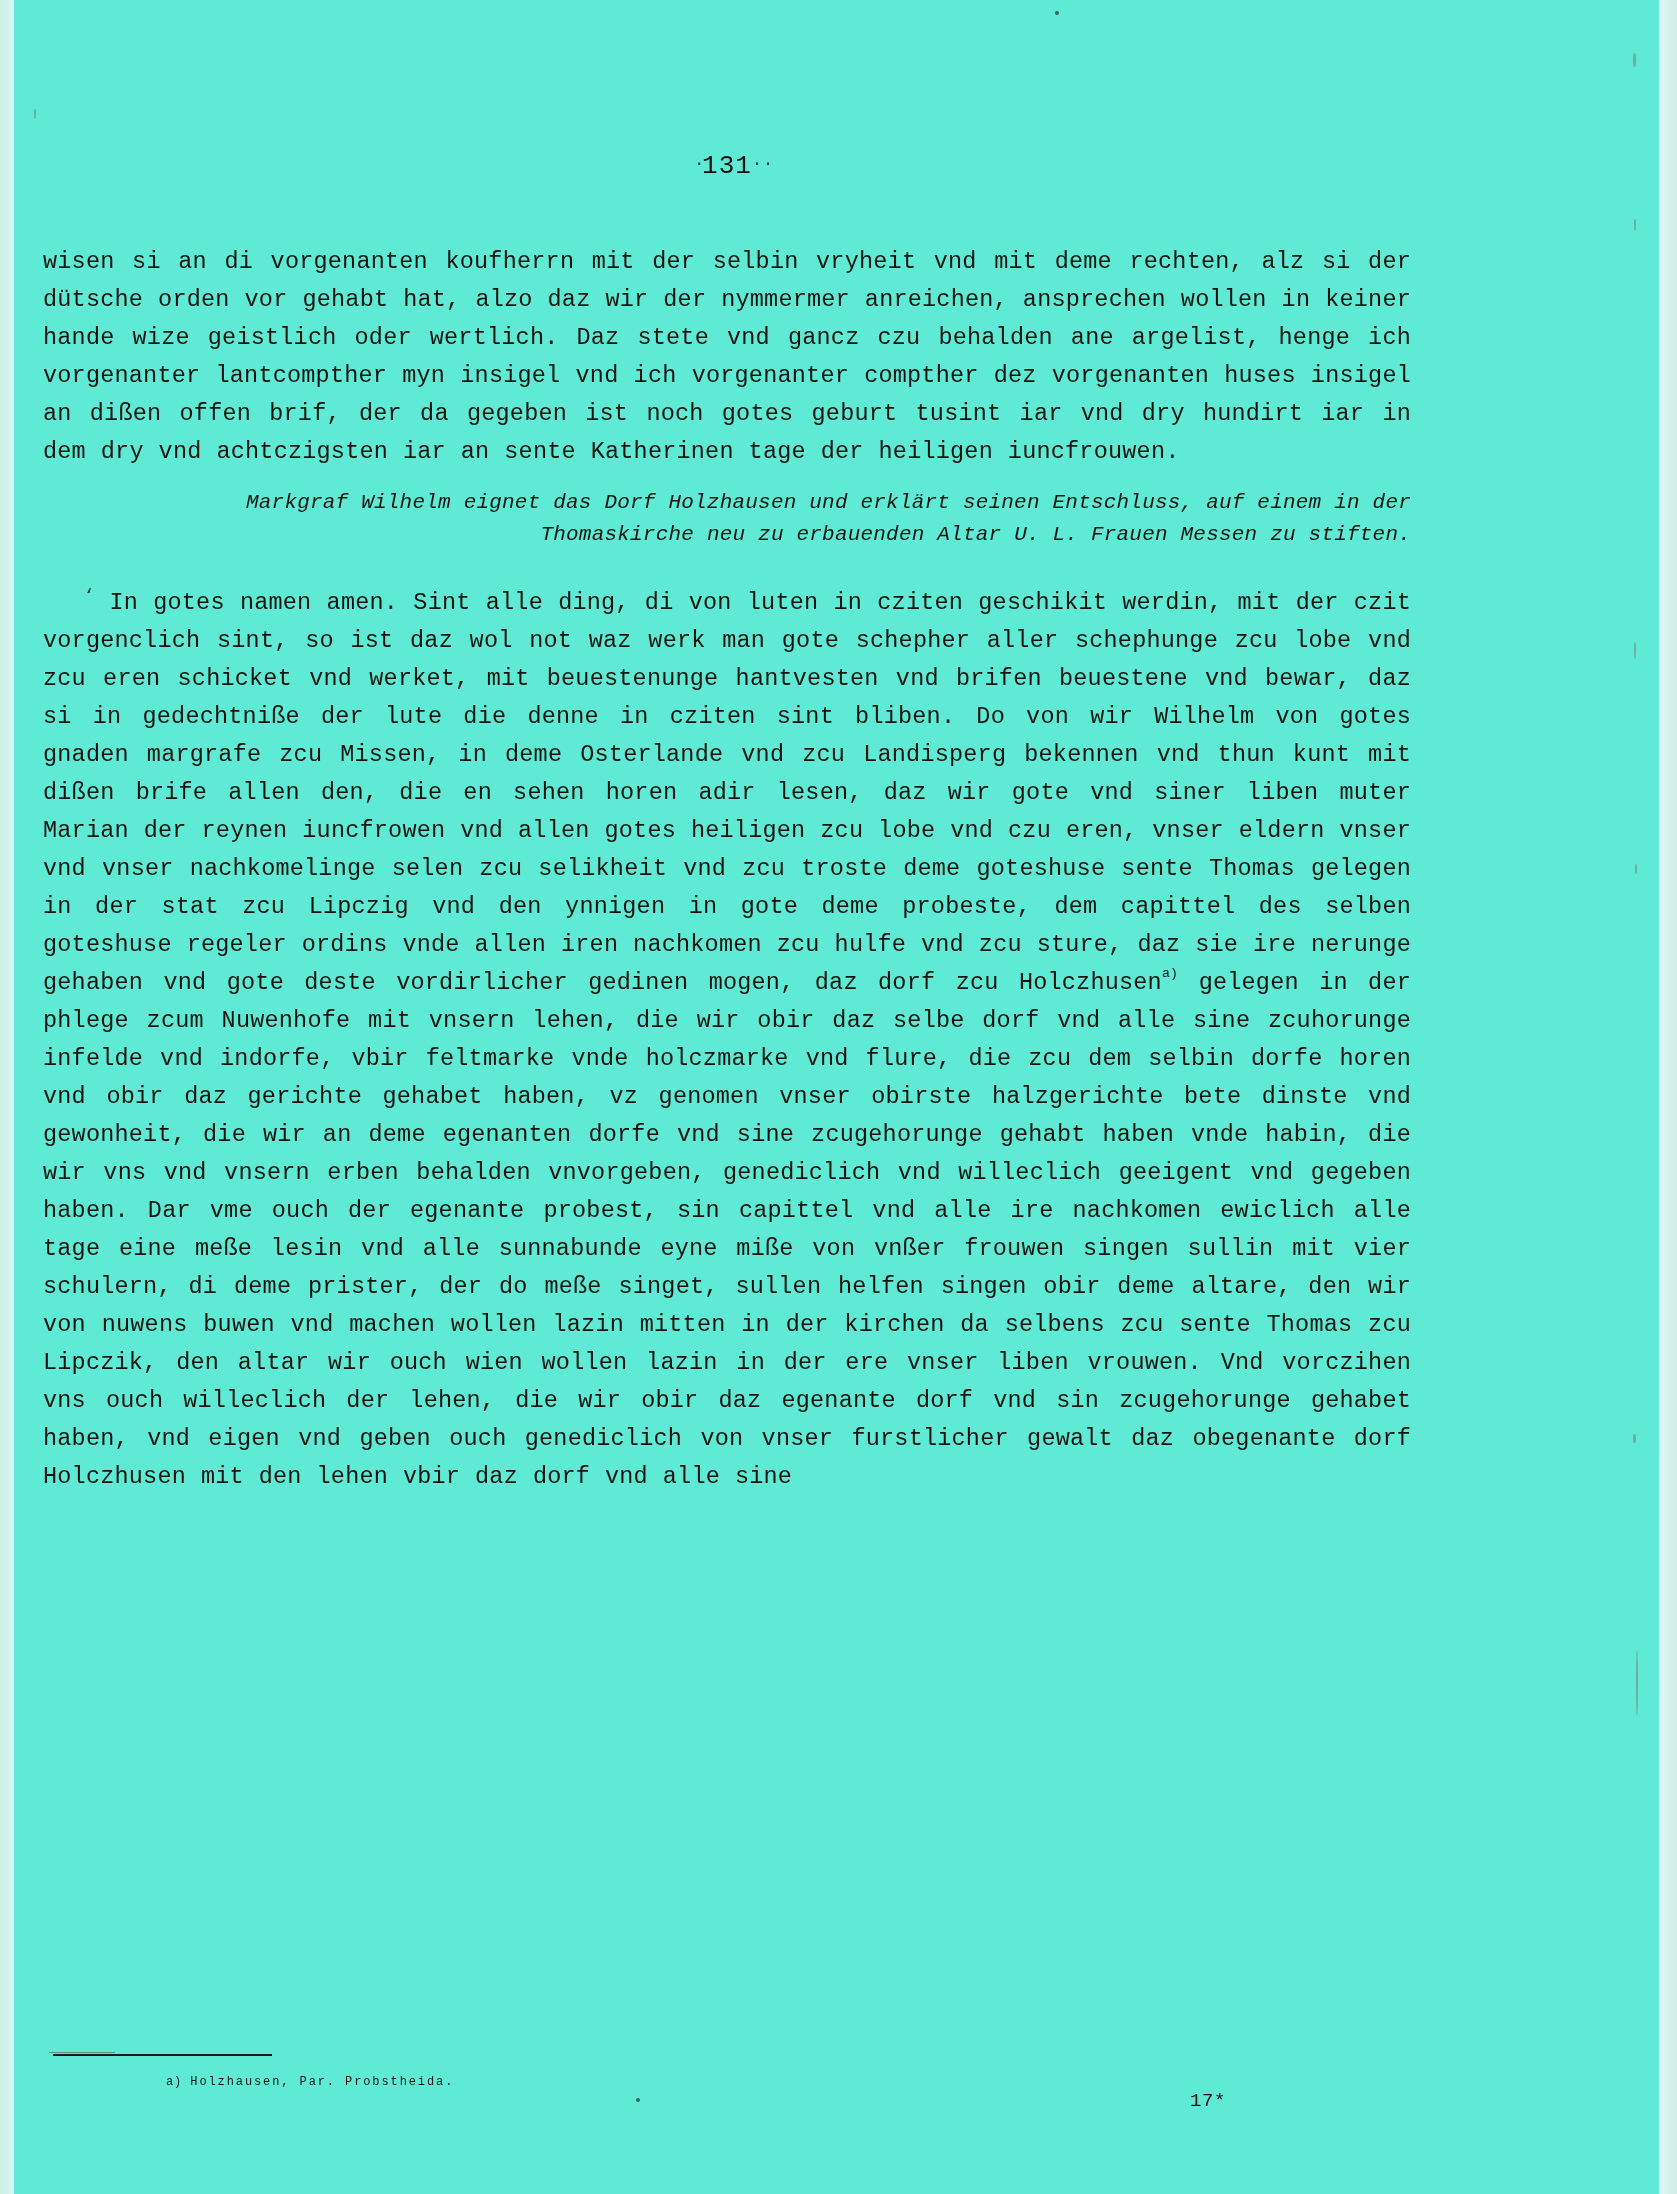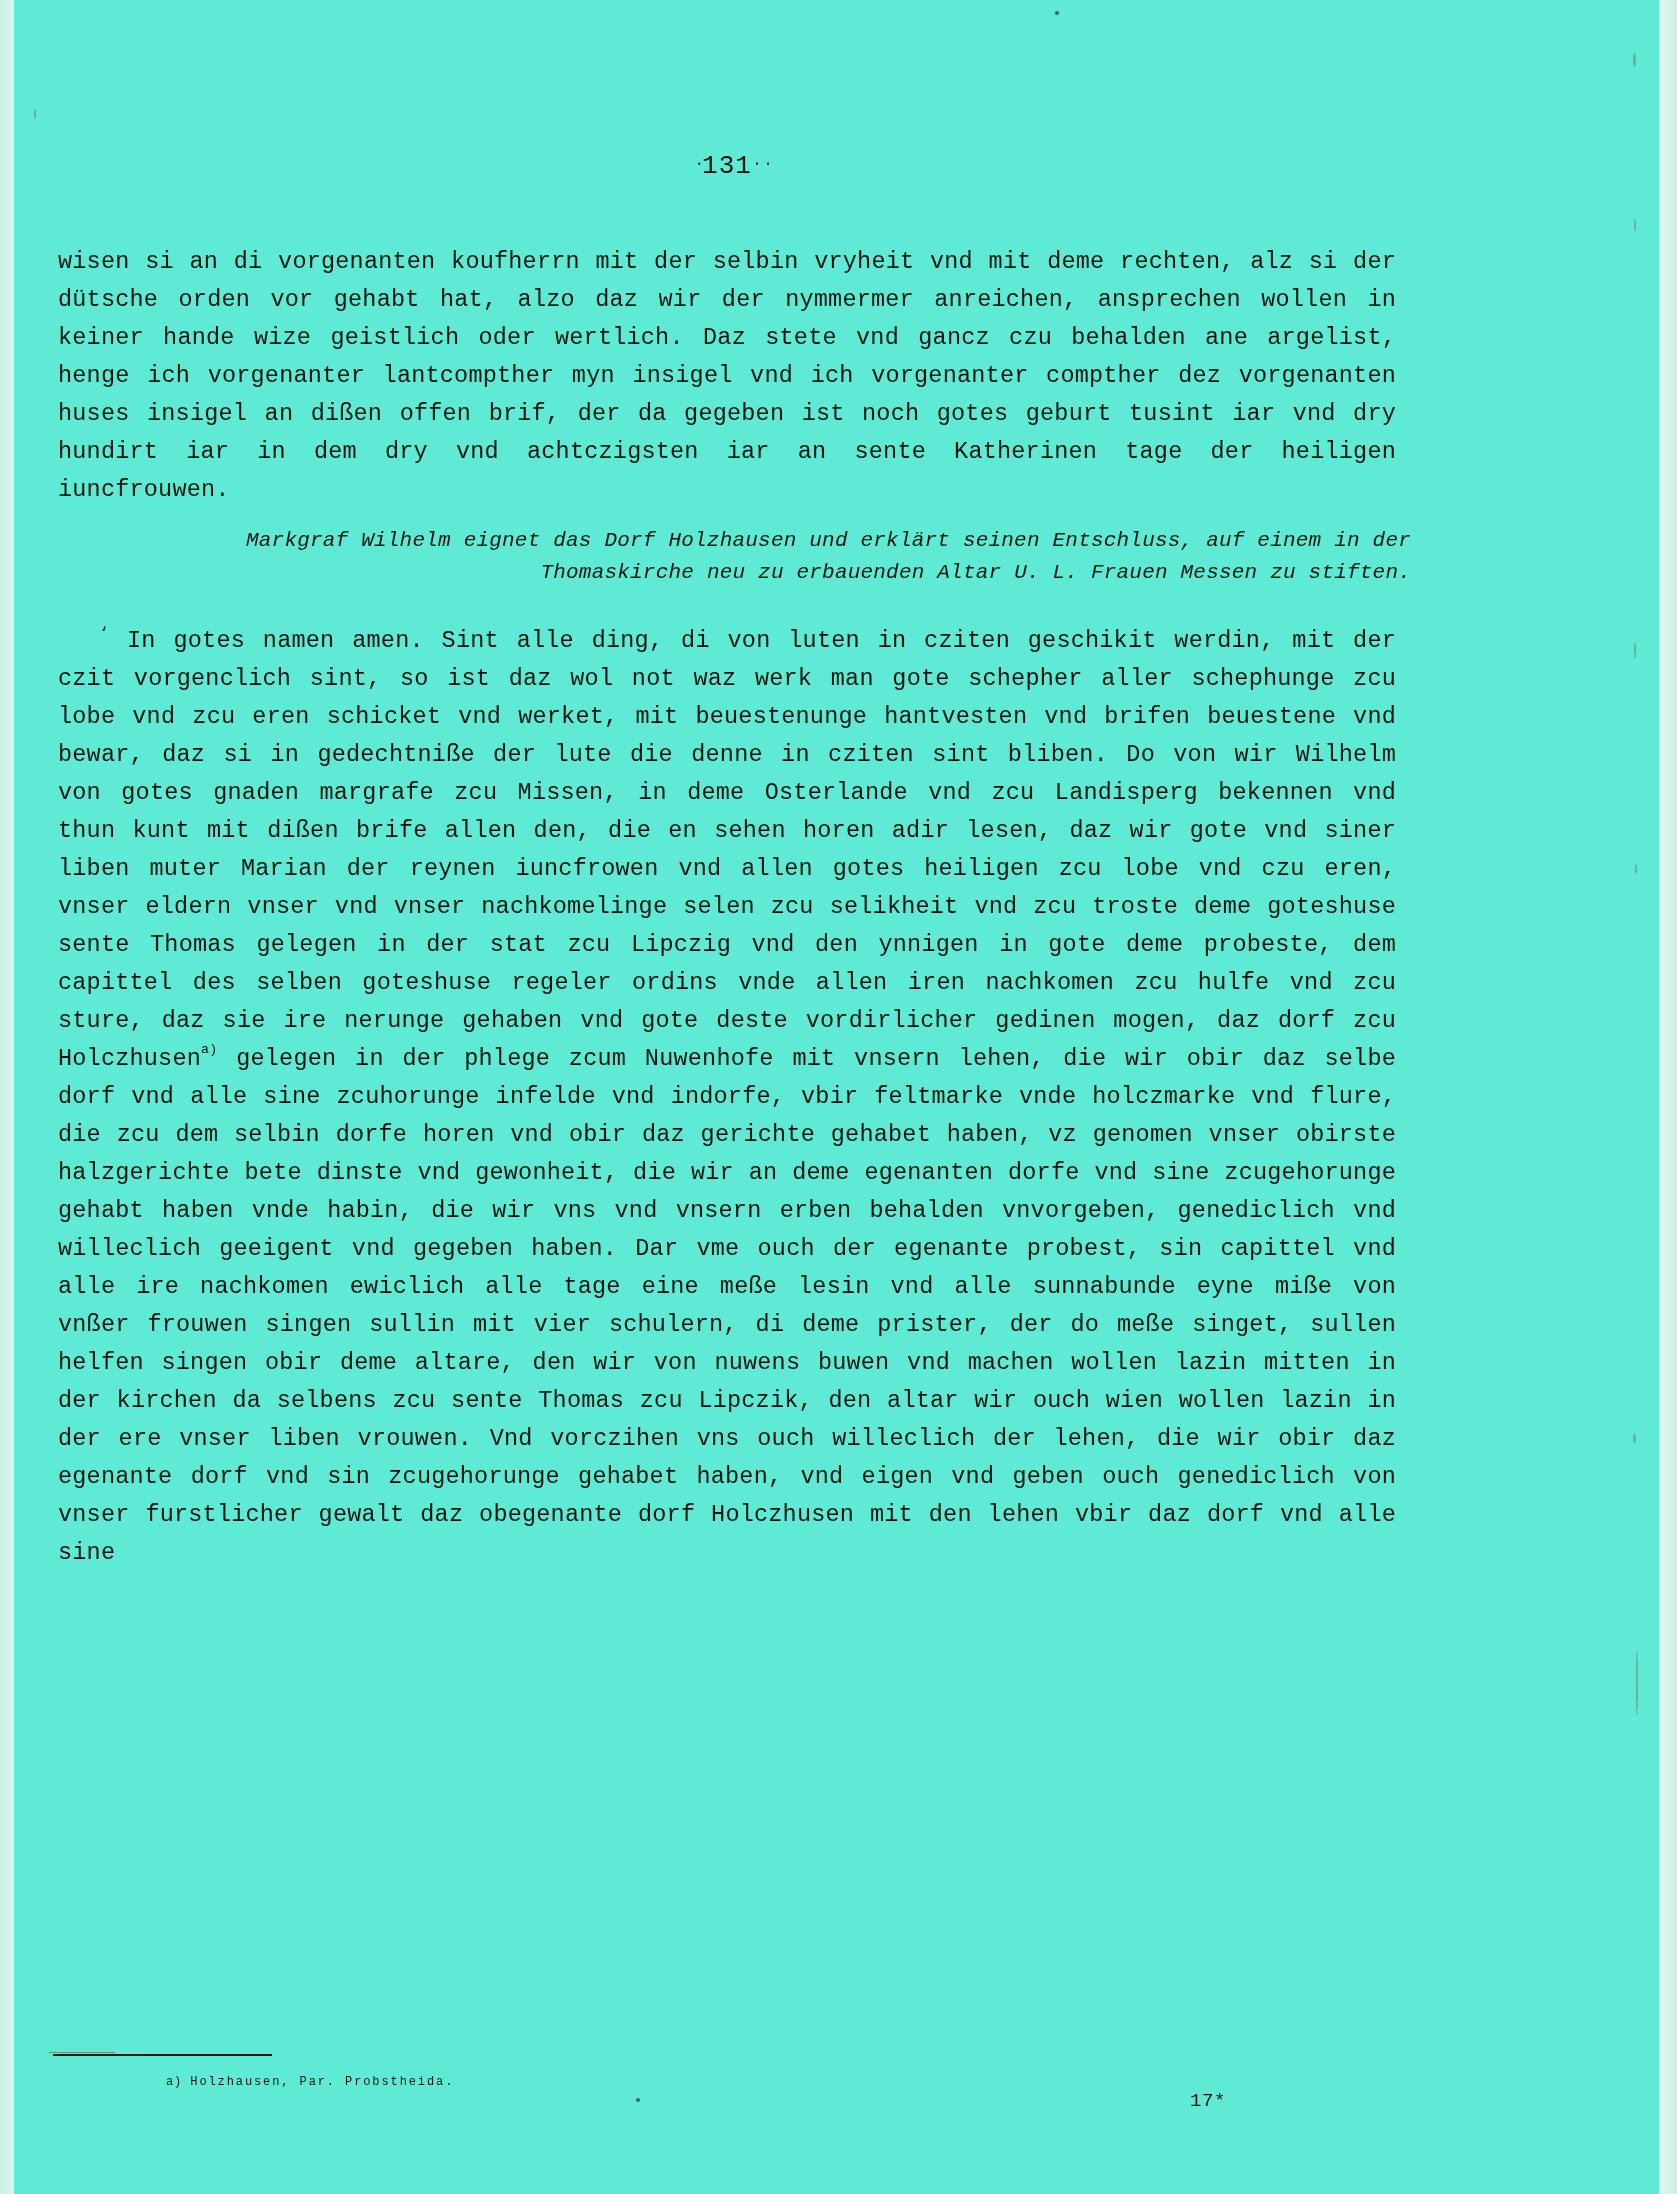--- a/index.html
+++ b/index.html
@@ -71,21 +71,21 @@
   }
 
   
   .body-para {
     font-size: 23.5px;
     line-height: 38px;
     text-align: justify;
     text-justify: inter-word;
     word-spacing: 0.6px;
     letter-spacing: 0.2px;
-    margin: 15px;
+    margin: 0;
     color: #18150f;
   }
   .para-top {
     margin-top: 62px;
   }
 
   
   .source-note {
     font-size: 15px;
     line-height: 20px;

